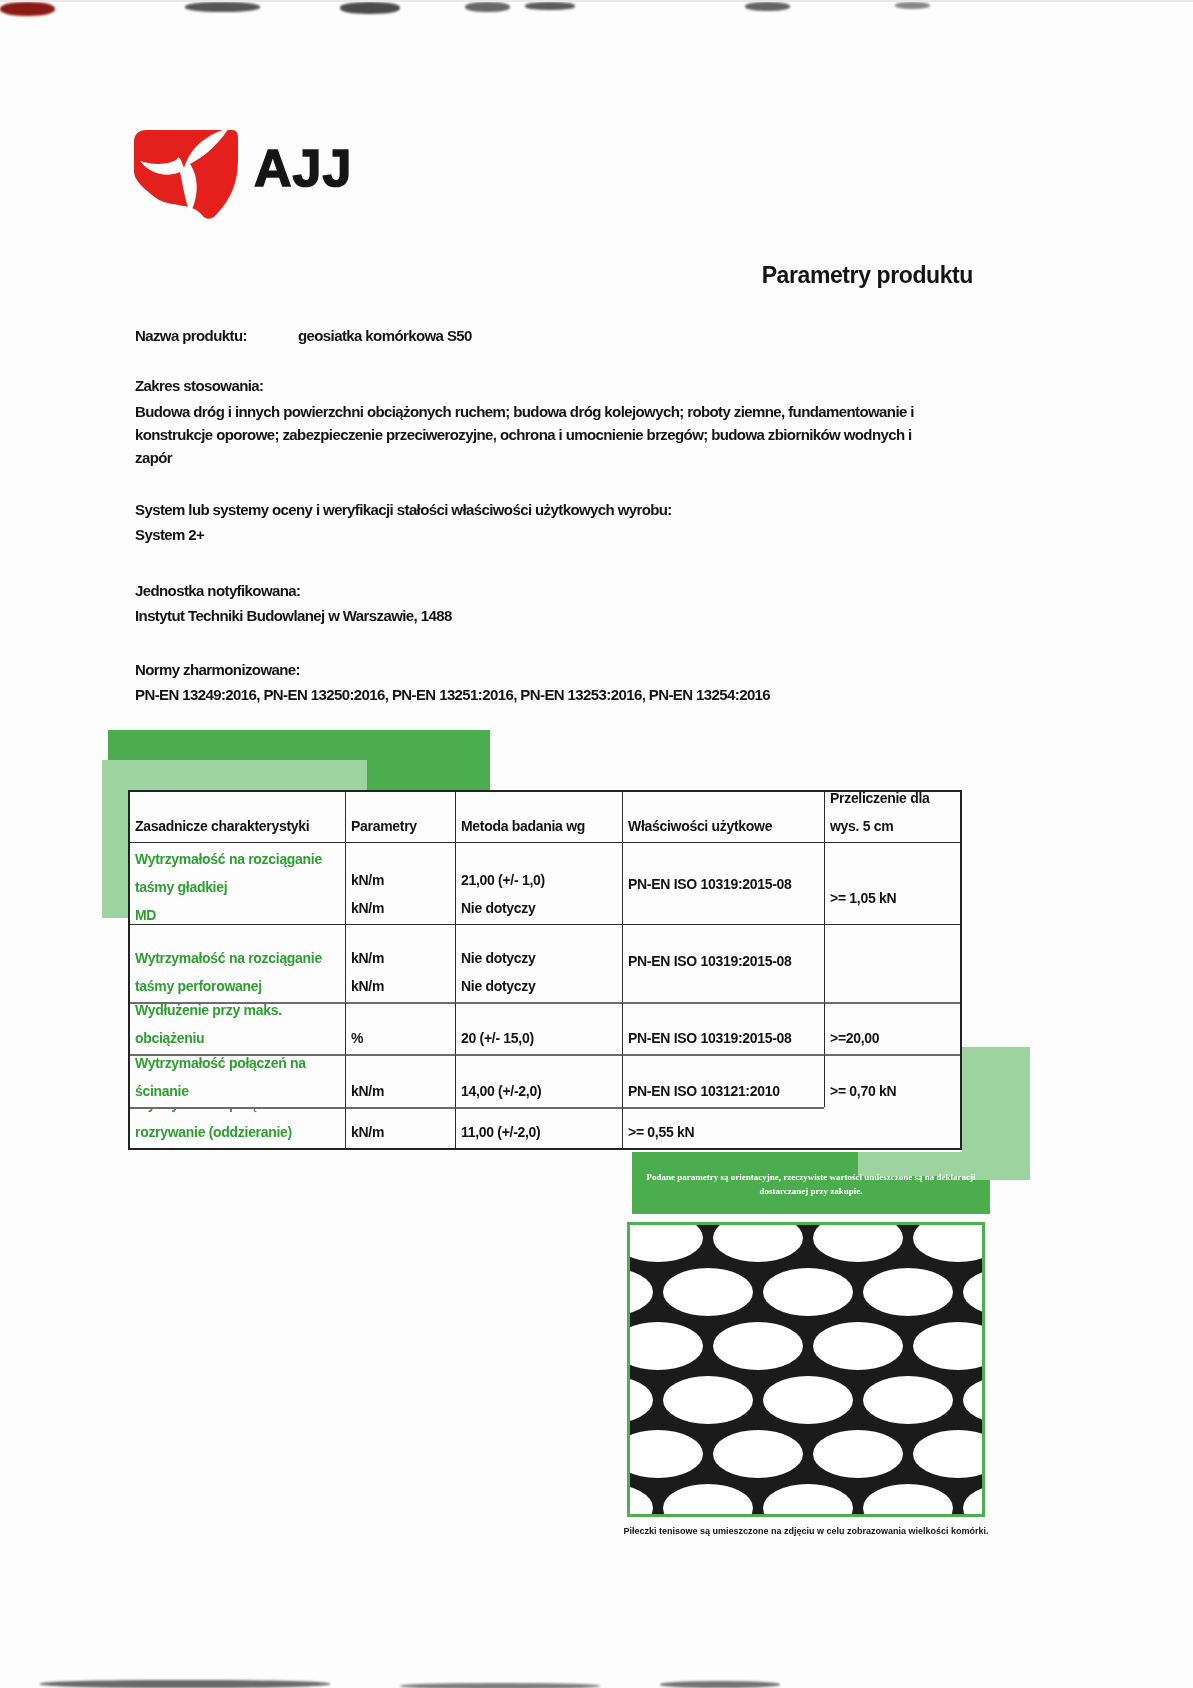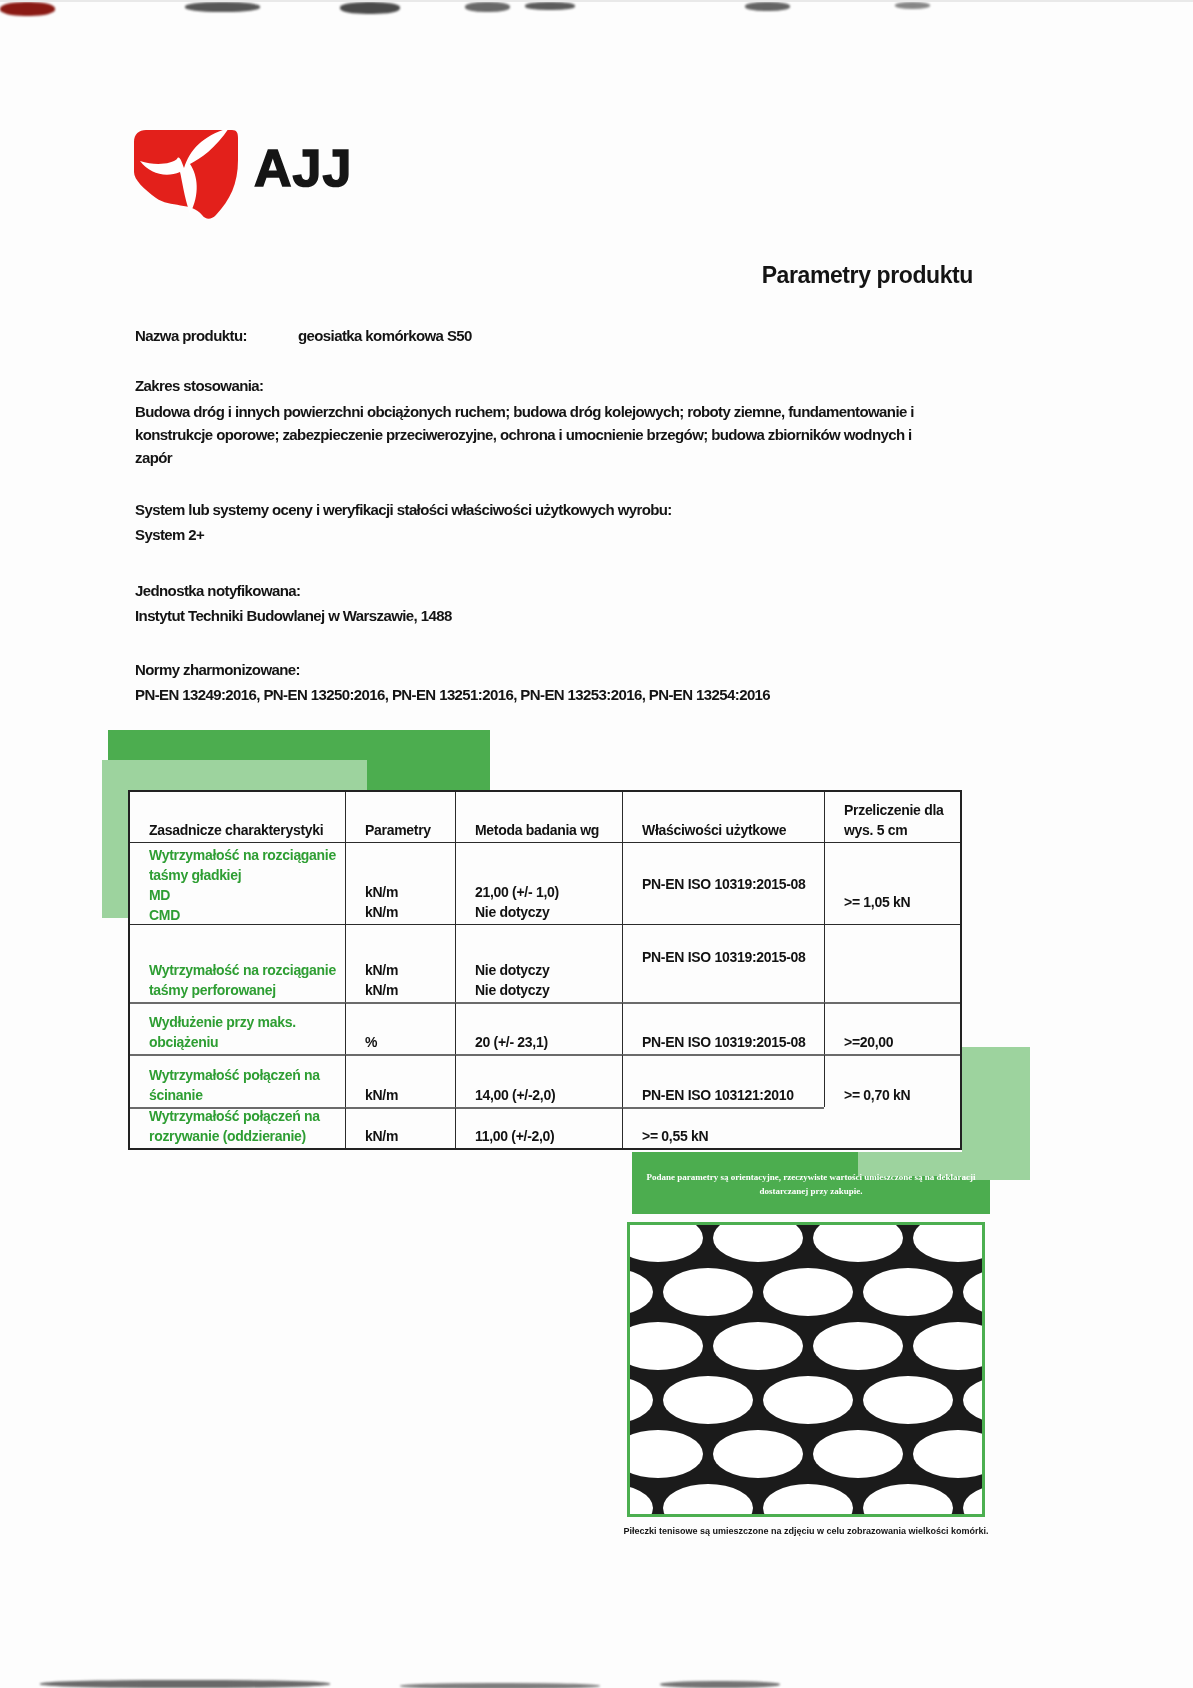--- a/index.html
+++ b/index.html
@@ -44,22 +44,22 @@
   
   .tbl{
     position:absolute;left:128px;top:788px;width:834px;height:360px;
     display:grid;grid-template-columns:215px 110px 167px 202px 136px;
     grid-template-rows:50px 82px 78px 52px 53px 41px;
     border:2px solid #222;box-sizing:border-box;
   }
   .td{
     border-left:1px solid #2b2b2b;border-top:1px solid #2b2b2b;
     display:flex;flex-direction:column;justify-content:flex-end;
-    padding:2px 3px 2px 19px;overflow:hidden;
-    font-size:14px;font-weight:700;letter-spacing:-0.3px;line-height:20px;
+    padding:2px 3px 2px 5px;overflow:hidden;
+    font-size:14px;font-weight:700;letter-spacing:-0.3px;line-height:28px;
     white-space:pre-line;color:#121212;box-sizing:border-box;
   }
   .c1{border-left:none;}
   .hd{border-top:none;}
   .green{color:#2e9e33;}
   .rt2{border-top:2px solid #6b6b6b;}
   .a-top{justify-content:flex-start;}
   .a-mid{justify-content:center;}
   .pt22{justify-content:flex-start;padding-top:22px;}
   .pb12{padding-bottom:12px;}
@@ -138,21 +138,21 @@
     <div class="td">kN/m
 kN/m</div>
     <div class="td">Nie dotyczy
 Nie dotyczy</div>
     <div class="td pt22">PN-EN ISO 10319:2015-08</div>
     <div class="td"></div>
 
     <div class="td c1 green rt2">Wydłużenie przy maks.
 obciążeniu</div>
     <div class="td rt2">%</div>
-    <div class="td rt2">20 (+/- 23,1)</div>
+    <div class="td rt2">20 (+/- 15,0)</div>
     <div class="td rt2">PN-EN ISO 10319:2015-08</div>
     <div class="td rt2">&gt;=20,00</div>
 
     <div class="td c1 green rt2">Wytrzymałość połączeń na
 ścinanie</div>
     <div class="td rt2">kN/m</div>
     <div class="td rt2">14,00 (+/-2,0)</div>
     <div class="td rt2">PN-EN ISO 103121:2010</div>
     <div class="td rt2">&gt;= 0,70 kN</div>
 

